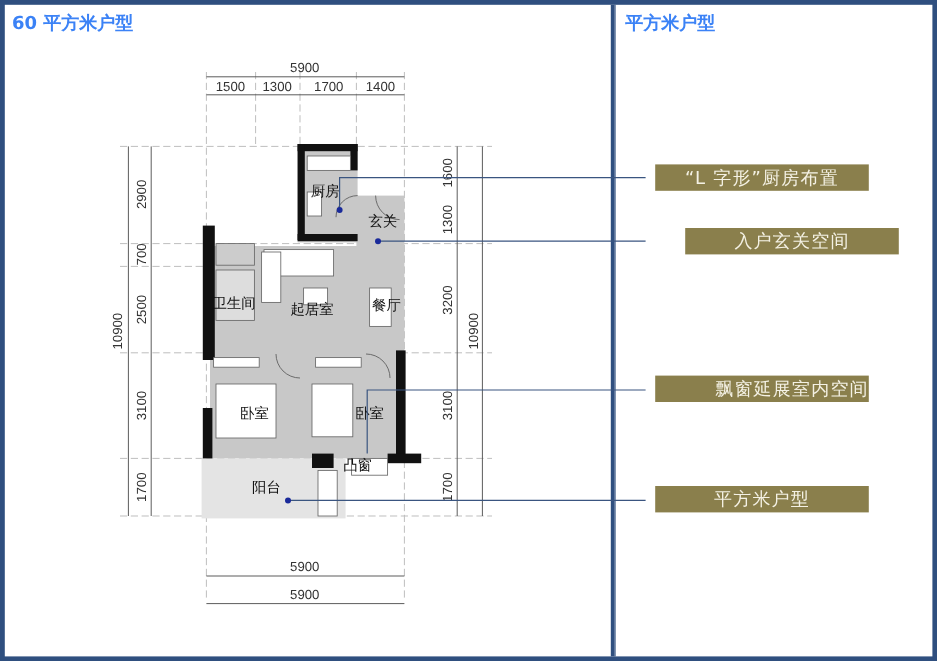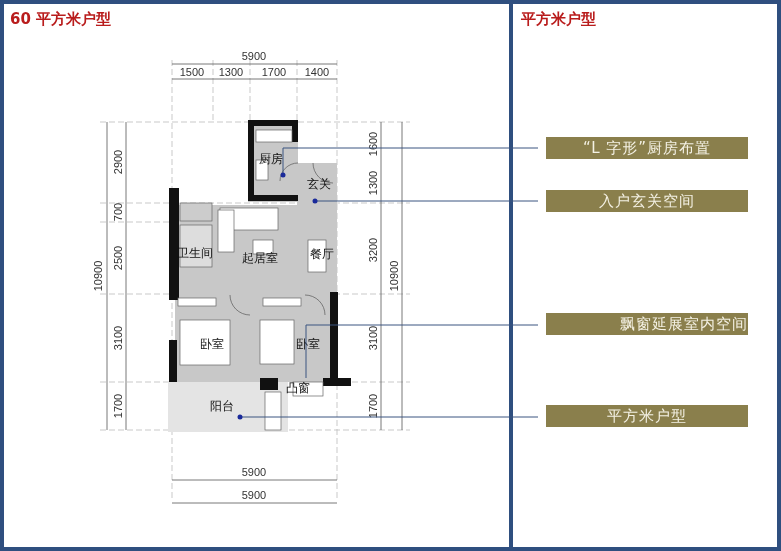--- a/index.html
+++ b/index.html
@@ -1,22 +1,22 @@
 <!DOCTYPE html>
 <html><head>
 <meta charset="utf-8">
 <style>
   html,body{margin:0;padding:0;background:#fff;}
   body{width:781px;height:551px;position:relative;overflow:hidden;font-family:"DejaVu Sans","Liberation Sans",sans-serif;}
   .outer{position:absolute;left:0;top:0;width:781px;height:551px;box-sizing:border-box;border:4px solid #2f4f7f;background:#fff;}
   .panel-left{position:absolute;left:4px;top:4px;width:508px;height:543px;box-sizing:border-box;border-right:3px solid #2f4f7f;}
   .panel-right{position:absolute;left:512px;top:4px;width:265px;height:543px;box-sizing:border-box;border-left:1px solid #2f4f7f;}
-  .title{position:absolute;font-weight:bold;font-size:15px;color:#b91c1c;text-align:center;}
+  .title{position:absolute;font-weight:bold;font-size:15px;color:#3b82f6;text-align:center;}
   .plan{position:absolute;left:0;top:0;}
-  .tag{position:absolute;left:546px;width:202px;height:22px;background:#8a7f4c;color:#f4f1e4;font-size:15px;text-align:center;line-height:22px;letter-spacing:1px;}
+  .tag{position:absolute;left:546px;width:178px;height:22px;background:#8a7f4c;color:#f4f1e4;font-size:15px;text-align:center;line-height:22px;letter-spacing:1px;}
   .dim{font-family:"Liberation Sans",sans-serif;font-size:11px;fill:#333;}
   .room{font-family:"DejaVu Serif",serif;font-size:12px;fill:#111;}
 </style>
 </head>
 <body>
 
 <div class="outer"></div>
 <div class="panel-left"></div>
 <div class="panel-right"></div>
 
@@ -130,15 +130,15 @@
     <line x1="240" y1="417" x2="538" y2="417"></line>
   </g>
   <g fill="#1a2a9a">
     <circle cx="283" cy="175" r="2.5"></circle>
     <circle cx="315" cy="201" r="2.5"></circle>
     <circle cx="240" cy="417" r="2.5"></circle>
   </g>
 </svg>
 
 <div class="tag" style="top:137px;">“L 字形”厨房布置</div>
-<div class="tag" style="top:190px;">入户玄关空间</div>
+<div class="tag" style="top:190px;margin-left:25px;">入户玄关空间</div>
 <div class="tag" style="top:313px;text-align:right;">飘窗延展室内空间</div>
 <div class="tag" style="top:405px;">平方米户型</div>
 
 </body></html>

